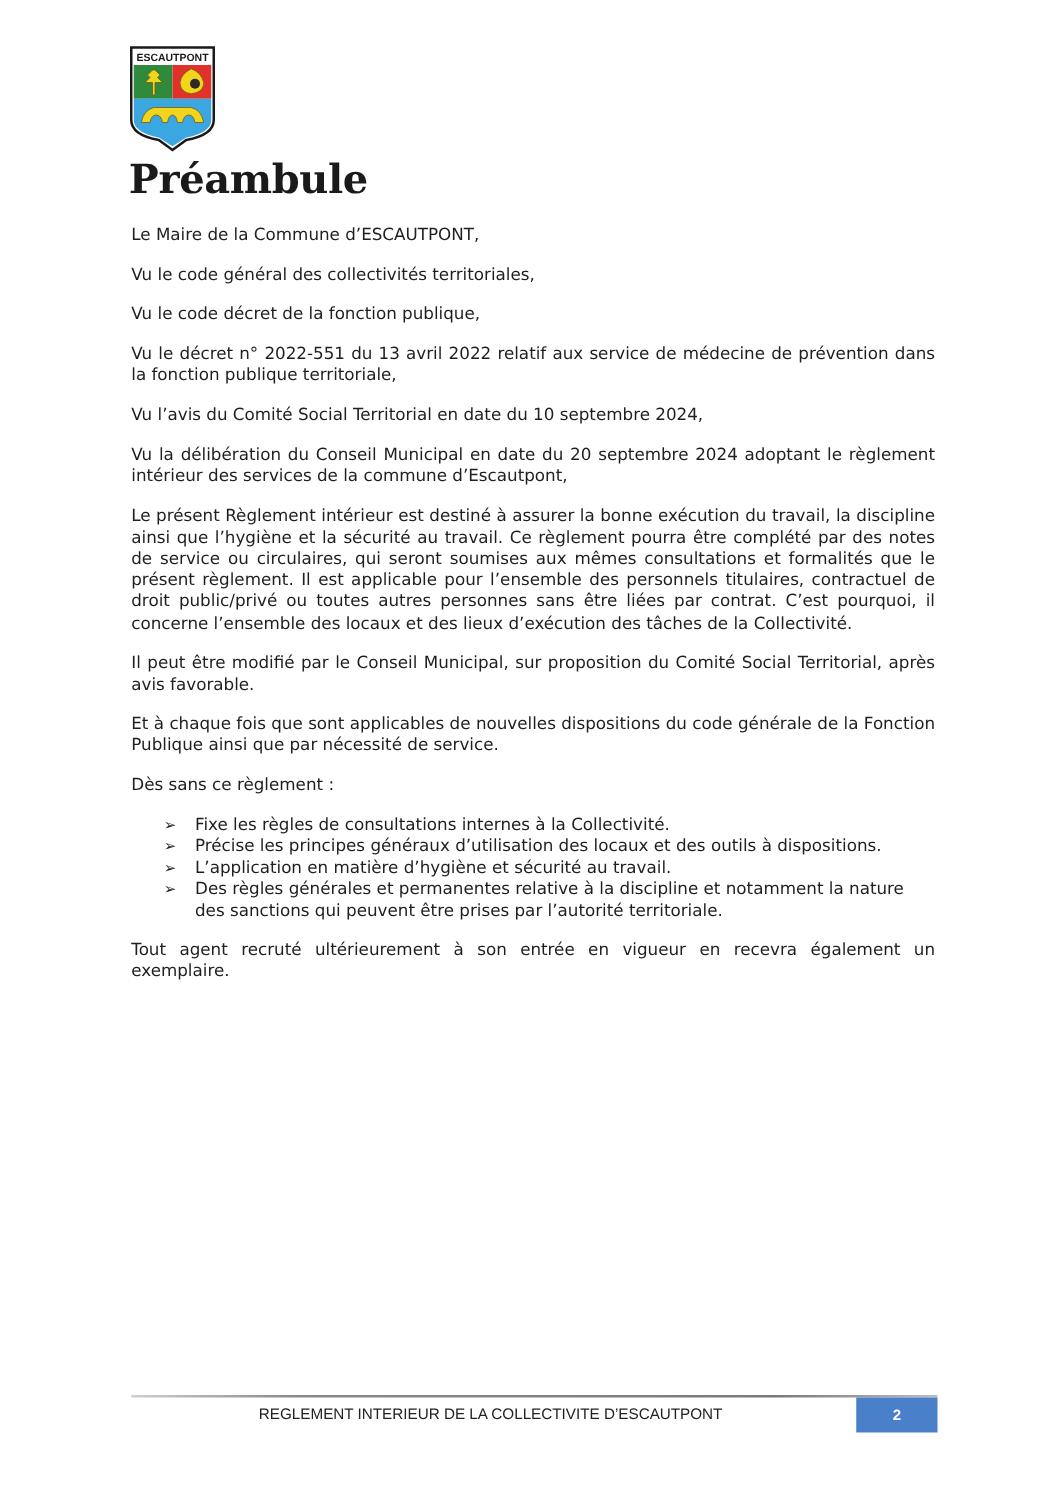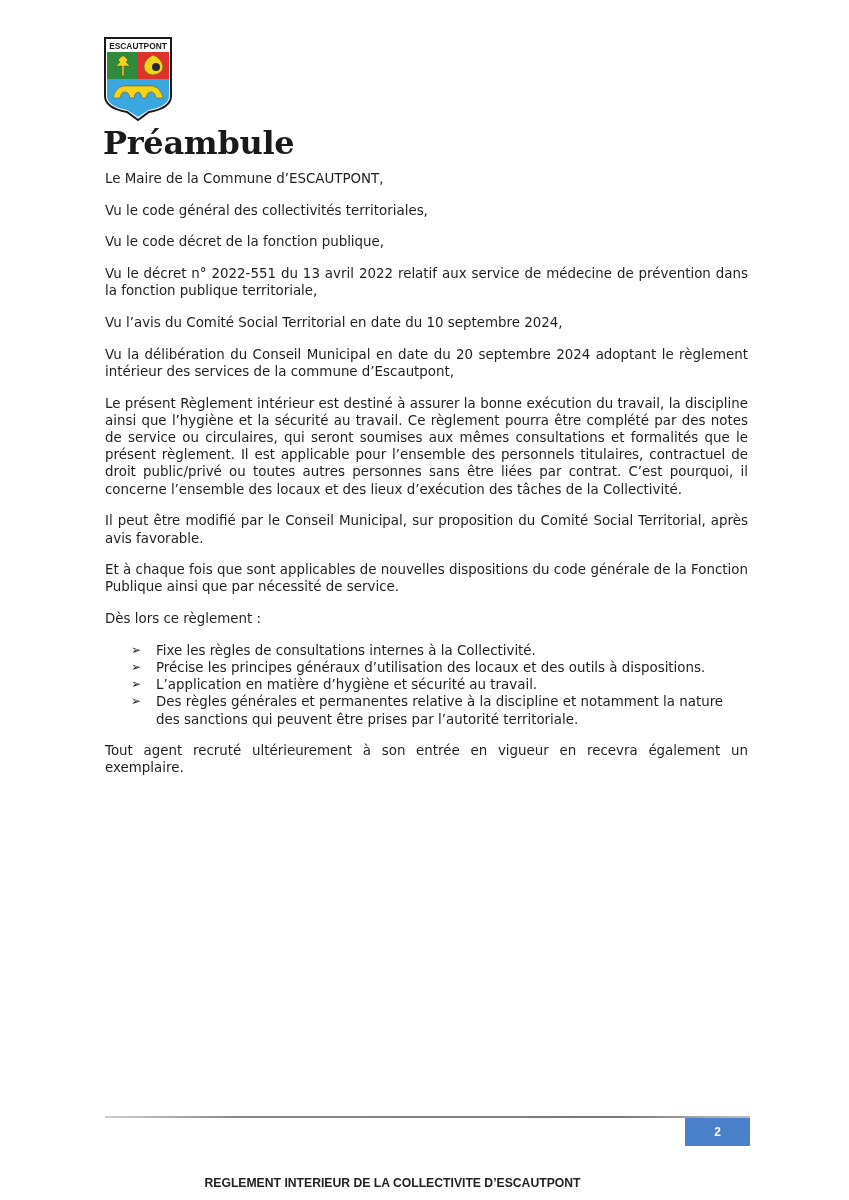--- a/index.html
+++ b/index.html
@@ -1,26 +1,26 @@
 <!DOCTYPE html>
 <html><head>
 <meta charset="utf-8">
 <style>
   html, body { margin: 0; padding: 0; background: #ffffff; }
   body { width: 849px; height: 1200px; position: relative; overflow: hidden; font-family: "DejaVu Sans", sans-serif; color: #1f1f1f; }
   .page { position: absolute; left: 0; top: 0; width: 849px; height: 1200px; background: #fff; margin-top: 12px; }
   .logo { position: absolute; left: 103px; top: 24px; width: 70px; height: 86px; }
   .title { position: absolute; left: 103px; top: 112px; font-family: "DejaVu Serif", serif; font-weight: bold; font-size: 32px; color: #1a1a1a; letter-spacing: -0.3px; margin: 0; }
-  .body { position: absolute; left: 105px; top: 158px; width: 643px; font-size: 13.4px; line-height: 17.2px; }
+  .body { position: absolute; left: 105px; top: 168px; width: 643px; font-size: 13.4px; line-height: 17.2px; }
   .para { margin: 0 0 14.5px 0; text-align: justify; text-align-last: left; }
   ul.bullets { list-style: none; margin: 0 0 14px 0; padding: 0 0 0 26px; }
   ul.bullets li { position: relative; padding-left: 25px; margin: 0; line-height: 17.2px; }
   ul.bullets li .arrow { position: absolute; left: 0; top: 0; font-size: 12px; }
   .footer-rule { position: absolute; left: 105px; top: 1104px; width: 645px; height: 2px; background: linear-gradient(to right, #cfcfcf, #8a8a8a 20%, #7a7a7a 80%, #bdbdbd); }
-  .footer-text { position: absolute; left: 105px; top: 1164px; width: 575px; text-align: center; font-family: "Liberation Sans", sans-serif; font-size: 12.2px; font-weight: bold; color: #222; }
+  .footer-text { position: absolute; left: 105px; top: 1112px; width: 575px; text-align: center; font-family: "Liberation Sans", sans-serif; font-size: 12.2px; font-weight: normal; color: #222; }
   .page-num { position: absolute; left: 685px; top: 1106px; width: 65px; height: 28px; background: #4a7fca; color: #fff; font-family: "Liberation Sans", sans-serif; font-weight: bold; font-size: 12px; text-align: center; line-height: 28px; }
 </style>
 </head>
 <body>
 
 <div class="page">
 
   <svg class="logo" viewBox="0 0 70 86">
     <path d="M2 2 H68 V60 Q68 72 46 76 L35 84 L24 76 Q2 72 2 60 Z" fill="#ffffff" stroke="#1a1a1a" stroke-width="2"></path>
     <rect x="4" y="4" width="62" height="11" fill="#ffffff"></rect>
@@ -41,21 +41,21 @@
   <div class="body">
     <p class="para">Le Maire de la Commune d’ESCAUTPONT,</p>
     <p class="para">Vu le code général des collectivités territoriales,</p>
     <p class="para">Vu le code décret de la fonction publique,</p>
     <p class="para">Vu le décret n° 2022-551 du 13 avril 2022 relatif aux service de médecine de prévention dans la fonction publique territoriale,</p>
     <p class="para">Vu l’avis du Comité Social Territorial en date du 10 septembre 2024,</p>
     <p class="para">Vu la délibération du Conseil Municipal en date du 20 septembre 2024 adoptant le règlement intérieur des services de la commune d’Escautpont,</p>
     <p class="para">Le présent Règlement intérieur est destiné à assurer la bonne exécution du travail, la discipline ainsi que l’hygiène et la sécurité au travail. Ce règlement pourra être complété par des notes de service ou circulaires, qui seront soumises aux mêmes consultations et formalités que le présent règlement. Il est applicable pour l’ensemble des personnels titulaires, contractuel de droit public/privé ou toutes autres personnes sans être liées par contrat. C’est pourquoi, il concerne l’ensemble des locaux et des lieux d’exécution des tâches de la Collectivité.</p>
     <p class="para">Il peut être modifié par le Conseil Municipal, sur proposition du Comité Social Territorial, après avis favorable.</p>
     <p class="para">Et à chaque fois que sont applicables de nouvelles dispositions du code générale de la Fonction Publique ainsi que par nécessité de service.</p>
-    <p class="para">Dès lors ce règlement :</p>
+    <p class="para">Dès sans ce règlement :</p>
 
     <ul class="bullets">
       <li><span class="arrow">➢</span><span>Fixe les règles de consultations internes à la Collectivité.</span></li>
       <li><span class="arrow">➢</span><span>Précise les principes généraux d’utilisation des locaux et des outils à dispositions.</span></li>
       <li><span class="arrow">➢</span><span>L’application en matière d’hygiène et sécurité au travail.</span></li>
       <li><span class="arrow">➢</span><span>Des règles générales et permanentes relative à la discipline et notamment la nature des sanctions qui peuvent être prises par l’autorité territoriale.</span></li>
     </ul>
 
     <p class="para">Tout agent recruté ultérieurement à son entrée en vigueur en recevra également un exemplaire.</p>
   </div>

